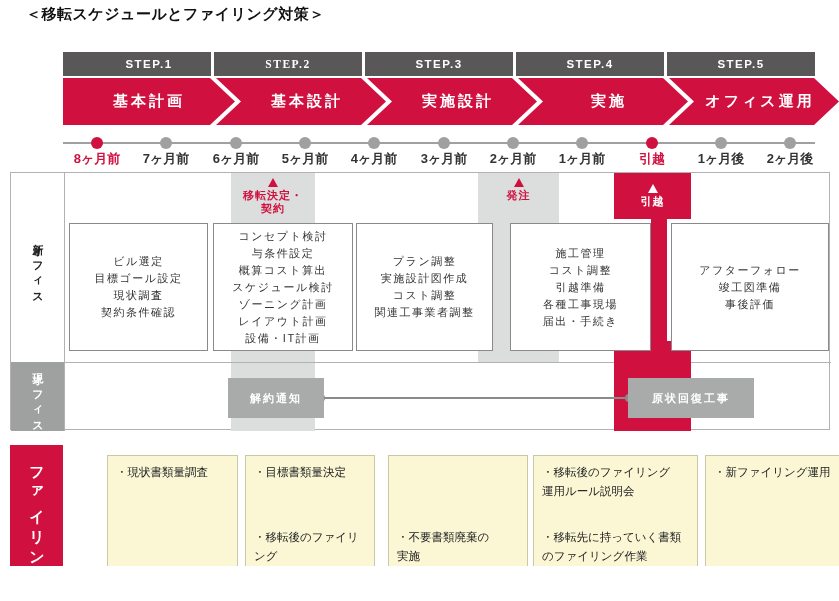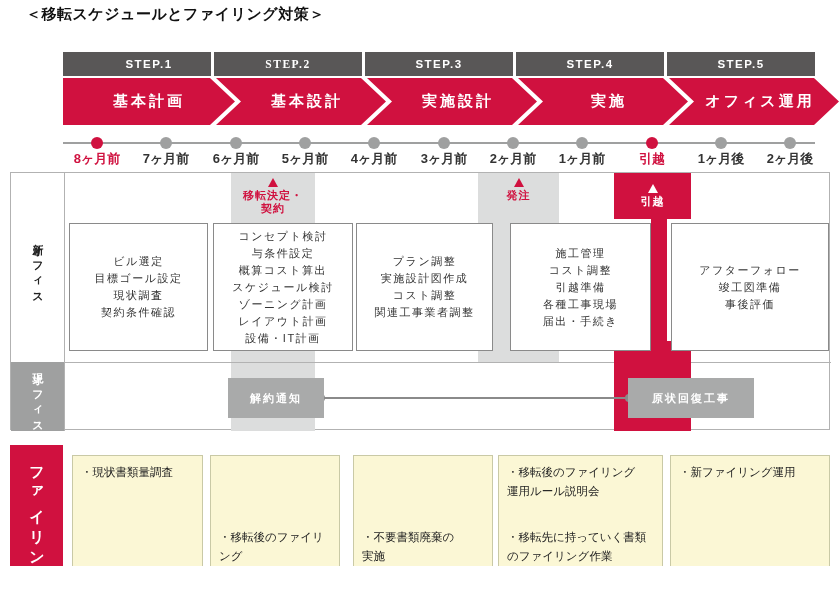--- a/index.html
+++ b/index.html
@@ -57,21 +57,21 @@
     display:flex;align-items:center;justify-content:center;z-index:4;}
   #kaiyaku-box{left:217px;top:205px;width:96px;height:40px;}
   #genjo-box{left:617px;top:205px;width:126px;height:40px;}
   #connector{left:310px;top:224px;width:312px;height:2px;background:#8a8a8a;z-index:3;}
   .conn-dot{top:221px;width:8px;height:8px;border-radius:50%;background:#8a8a8a;z-index:3;}
   
   #filing-label{left:10px;top:445px;width:53px;height:149px;display:flex;align-items:center;
     justify-content:center;color:#fff;}
   #filing-label .vlabel{font-size:15px;letter-spacing:4px;}
   .filing-box{top:455px;height:126px;background:#fbf7d5;border:1px solid #c9c9a6;
-    font-size:11.5px;line-height:19px;color:#222;}
+    font-size:11.5px;line-height:19px;color:#222;margin-left:35px;}
   .filing-box p{margin:0;position:absolute;left:8px;right:6px;top:7px;white-space:pre-line;}
   .filing-box p.second{top:72px;}
   #bottom-line{left:10px;top:594px;width:821px;height:2px;background:#b6b7b7;}
 </style>
 </head>
 <body>
 
 <div id="stage">
 
   <div class="abs" id="title">＜移転スケジュールとファイリング対策＞</div>
@@ -179,20 +179,21 @@
     <div class="abs gray-box" id="genjo-box">原状回復工事</div>
   </div>
 
   <div class="abs red" id="filing-label">
     <span class="vlabel">ファイリング</span>
   </div>
   <div class="abs filing-box" style="left:72px;width:131px;">
     <p>・現状書類量調査</p>
   </div>
   <div class="abs filing-box" style="left:210px;width:130px;">
+    <p>・目標書類量決定</p>
     <p class="second">・移転後のファイリング
 運用ルール策定</p>
   </div>
   <div class="abs filing-box" style="left:353px;width:140px;">
     <p class="second">・不要書類廃棄の
 実施</p>
   </div>
   <div class="abs filing-box" style="left:498px;width:165px;">
     <p>・移転後のファイリング
 運用ルール説明会</p>

